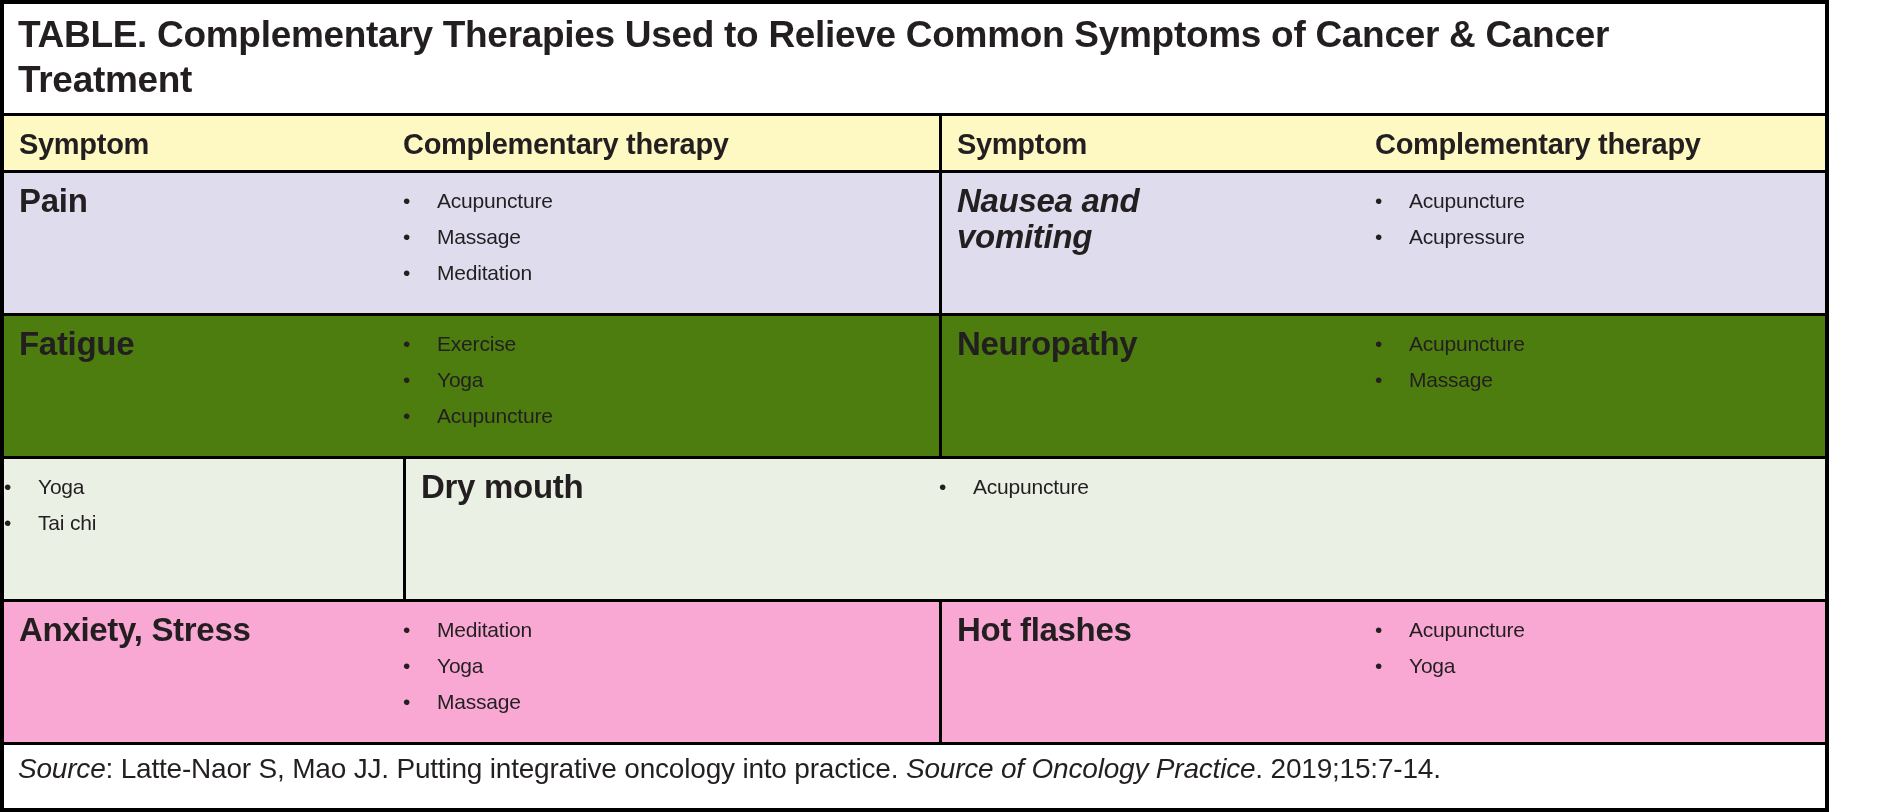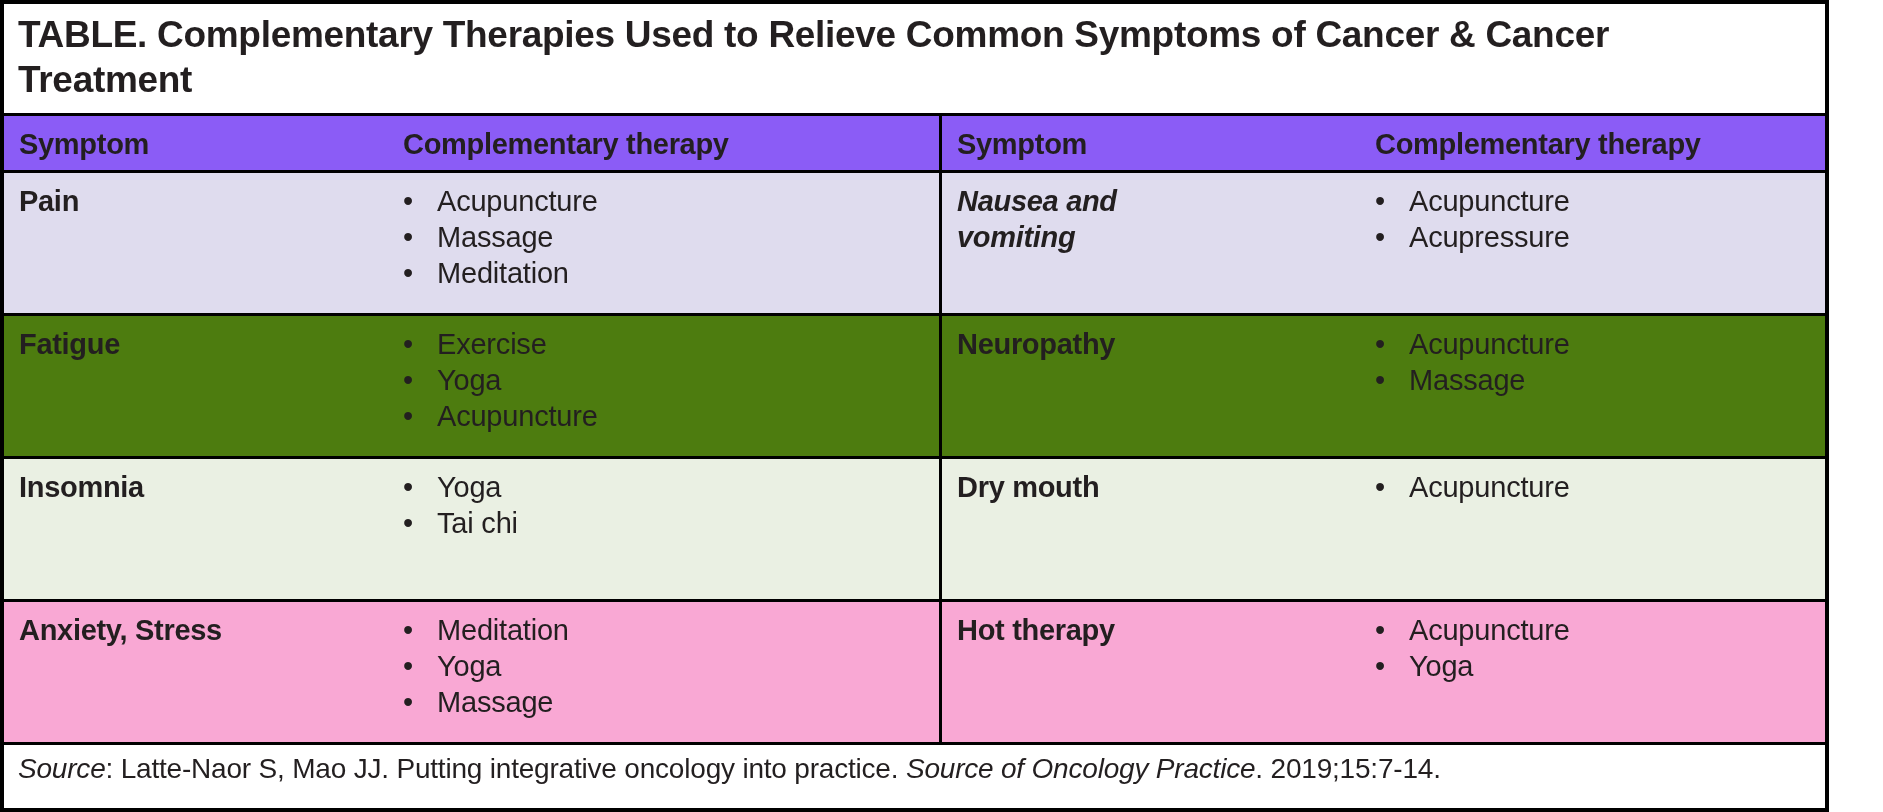--- a/index.html
+++ b/index.html
@@ -36,30 +36,30 @@
   .header-row .cell {
     font-size: 29px;
     font-weight: bold;
     letter-spacing: -0.3px;
     padding-top: 14px;
     line-height: 1;
   }
   .data-row { height: 143px; }
   .sym-cell {
     padding: 10px 8px 0 15px;
-    font-size: 29px;
+    font-size: 33px;
     font-weight: bold;
     letter-spacing: -0.3px;
     line-height: 36px;
   }
   .sym-cell .sym-text { display: inline-block; }
   .sym-text.narrow { max-width: 225px; font-style: italic; }
   .th-cell {
     padding: 10px 6px 0 0;
-    font-size: 29px;
+    font-size: 21px;
     line-height: 36px;
     letter-spacing: -0.2px;
   }
   .header-row .sym-cell { padding-top: 14px; line-height: 1; }
   .header-row .th-cell { line-height: 1; }
   .li { display: flex; }
   .li::before {
     content: "\2022";
     flex: 0 0 34px;
     width: 34px;
@@ -75,21 +75,21 @@
   }
   .italic { font-style: italic; margin-top: 28px; }
 </style>
 </head>
 <body>
 
 <div class="table-card">
 
   <div class="table-title">TABLE. Complementary Therapies Used to Relieve Common Symptoms of Cancer &amp; Cancer Treatment</div>
 
-  <div class="grid-row header-row" style="background-color: #8b5cf6;">
+  <div class="grid-row header-row" style="background-color: #fef9c3;">
     <div class="cell sym-cell">Symptom</div>
     <div class="cell th-cell">Complementary therapy</div>
     <div class="cell sym-cell mid">Symptom</div>
     <div class="cell th-cell">Complementary therapy</div>
   </div>
 
   <div class="grid-row data-row" style="background-color: rgb(223, 220, 238);">
     <div class="cell sym-cell"><span class="sym-text">Pain</span></div>
     <div class="cell th-cell">
       <div class="li">
@@ -131,21 +131,20 @@
       <div class="li">
           <span>Acupuncture</span>
         </div>
       <div class="li">
           <span>Massage</span>
         </div>
     </div>
   </div>
 
   <div class="grid-row data-row" style="background-color: rgb(234, 240, 227);">
-    <div class="cell sym-cell"><span class="sym-text">Insomnia</span></div>
     <div class="cell th-cell">
       <div class="li">
           <span>Yoga</span>
         </div>
       <div class="li">
           <span>Tai chi</span>
         </div>
     </div>
     <div class="cell sym-cell mid"><span class="sym-text">Dry mouth</span></div>
     <div class="cell th-cell">
@@ -161,21 +160,21 @@
       <div class="li">
           <span>Meditation</span>
         </div>
       <div class="li">
           <span>Yoga</span>
         </div>
       <div class="li">
           <span>Massage</span>
         </div>
     </div>
-    <div class="cell sym-cell mid"><span class="sym-text">Hot therapy</span></div>
+    <div class="cell sym-cell mid"><span class="sym-text">Hot flashes</span></div>
     <div class="cell th-cell">
       <div class="li">
           <span>Acupuncture</span>
         </div>
       <div class="li">
           <span>Yoga</span>
         </div>
     </div>
   </div>
 

